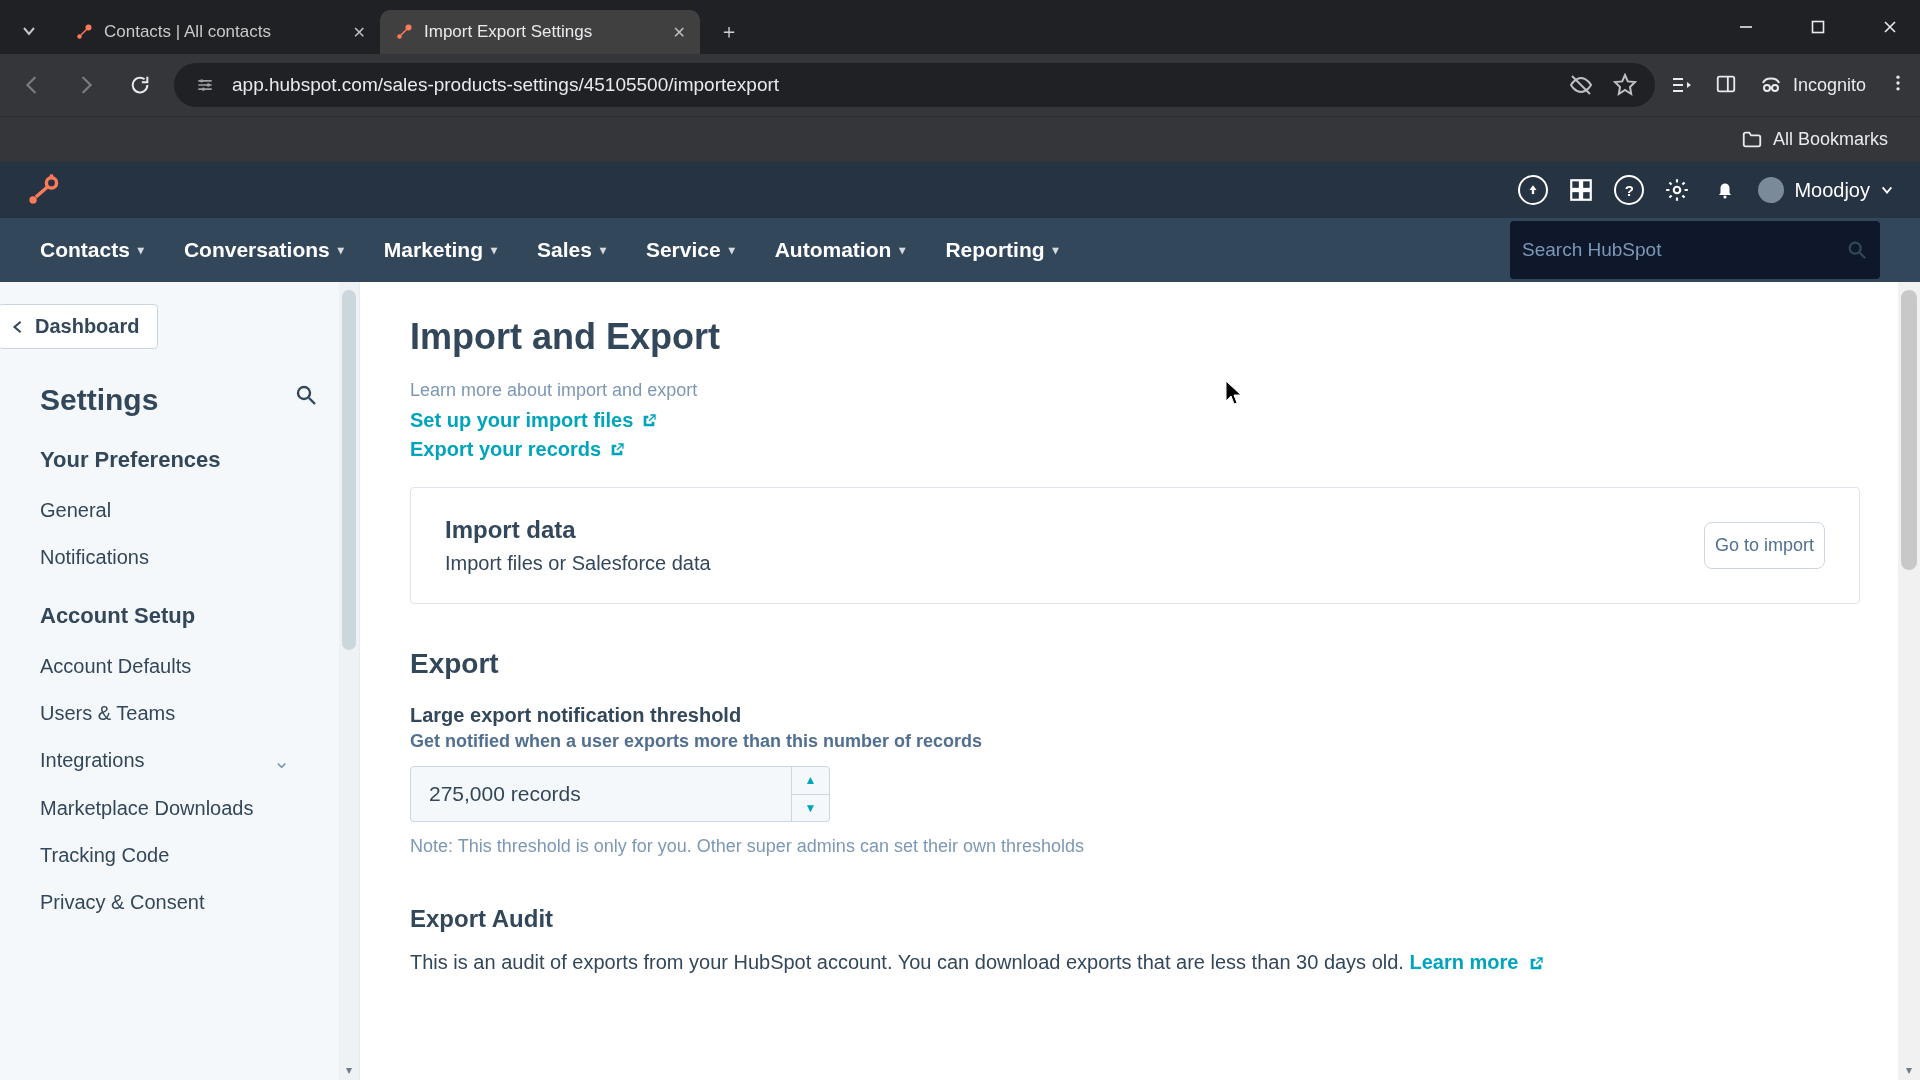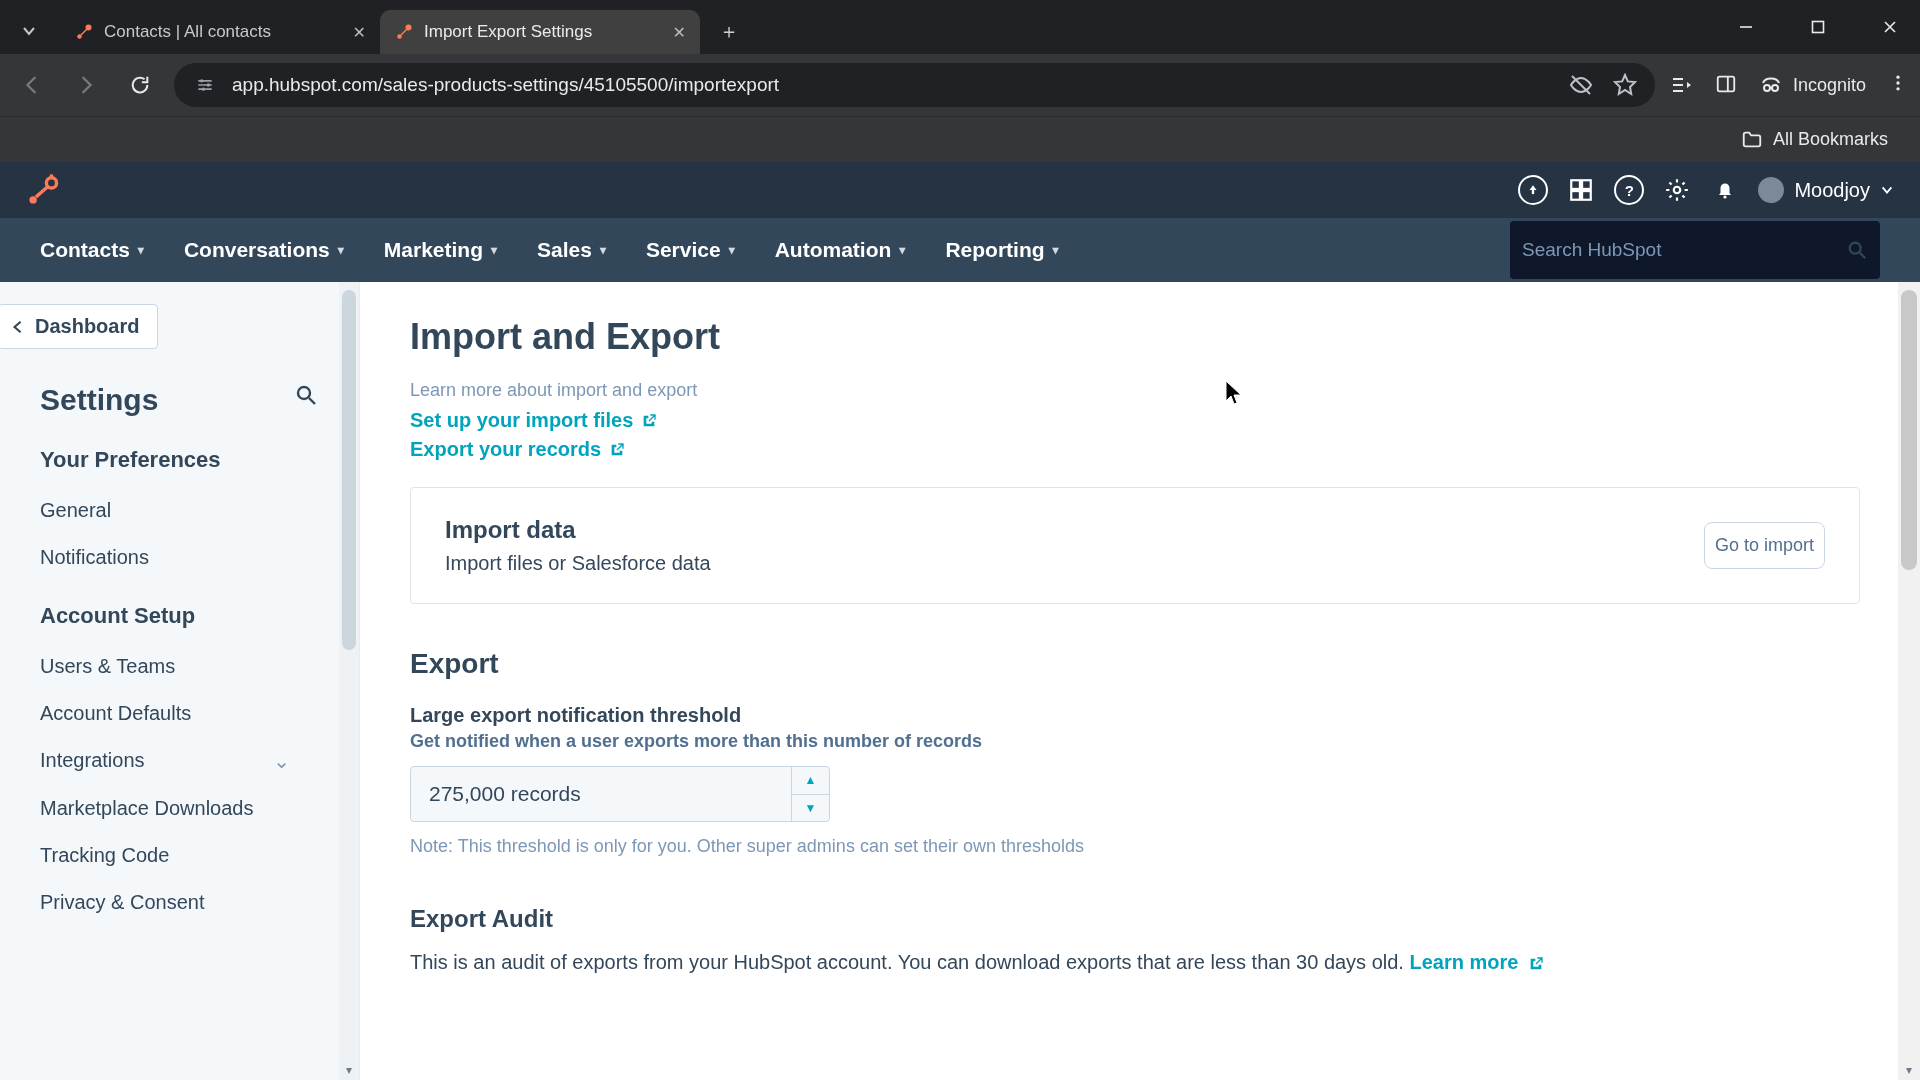--- a/index.html
+++ b/index.html
@@ -348,24 +348,24 @@
         <div class="section-head">Your Preferences</div>
         <div class="side-item">
             <span>General</span>
           </div>
         <div class="side-item">
             <span>Notifications</span>
           </div>
 
         <div class="section-head">Account Setup</div>
         <div class="side-item">
+            <span>Account Defaults</span>
+          </div>
+        <div class="side-item">
             <span>Users &amp; Teams</span>
-          </div>
-        <div class="side-item">
-            <span>Account Defaults</span>
           </div>
         <div class="side-item">
             <span>Integrations</span>
             <span class="chev">⌄</span>
           </div>
         <div class="side-item">
             <span>Marketplace Downloads</span>
           </div>
         <div class="side-item">
             <span>Tracking Code</span>

